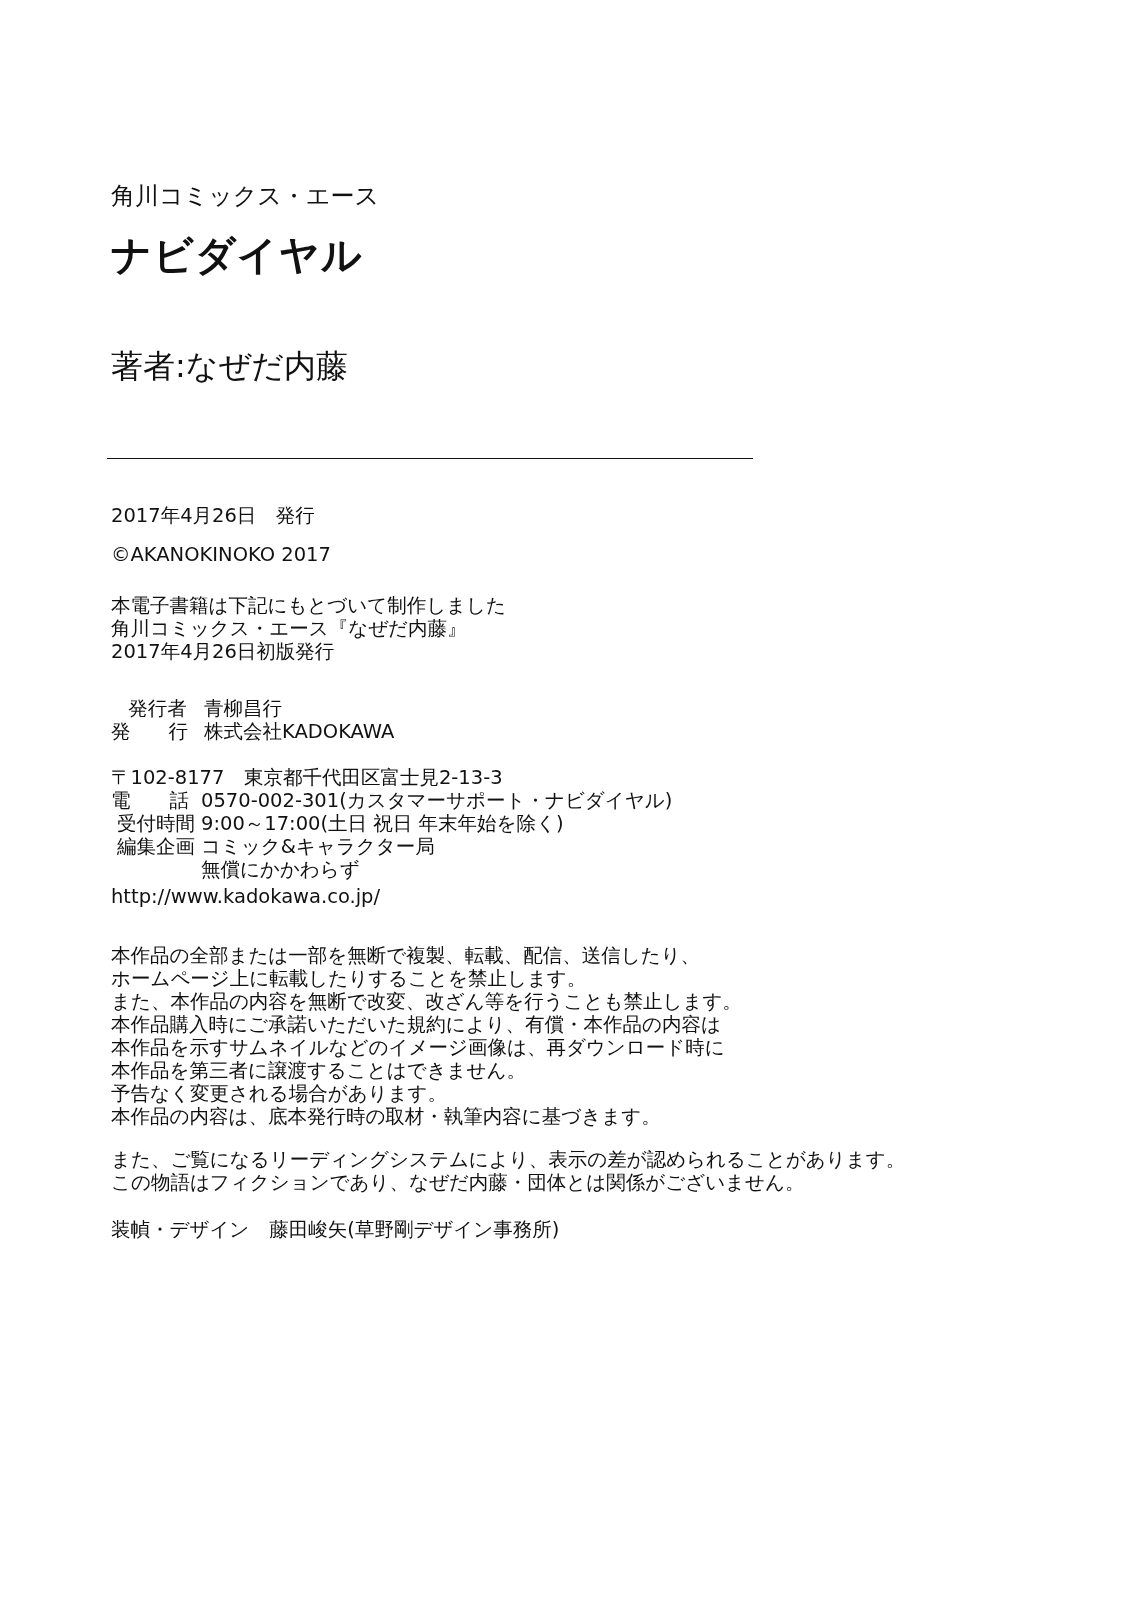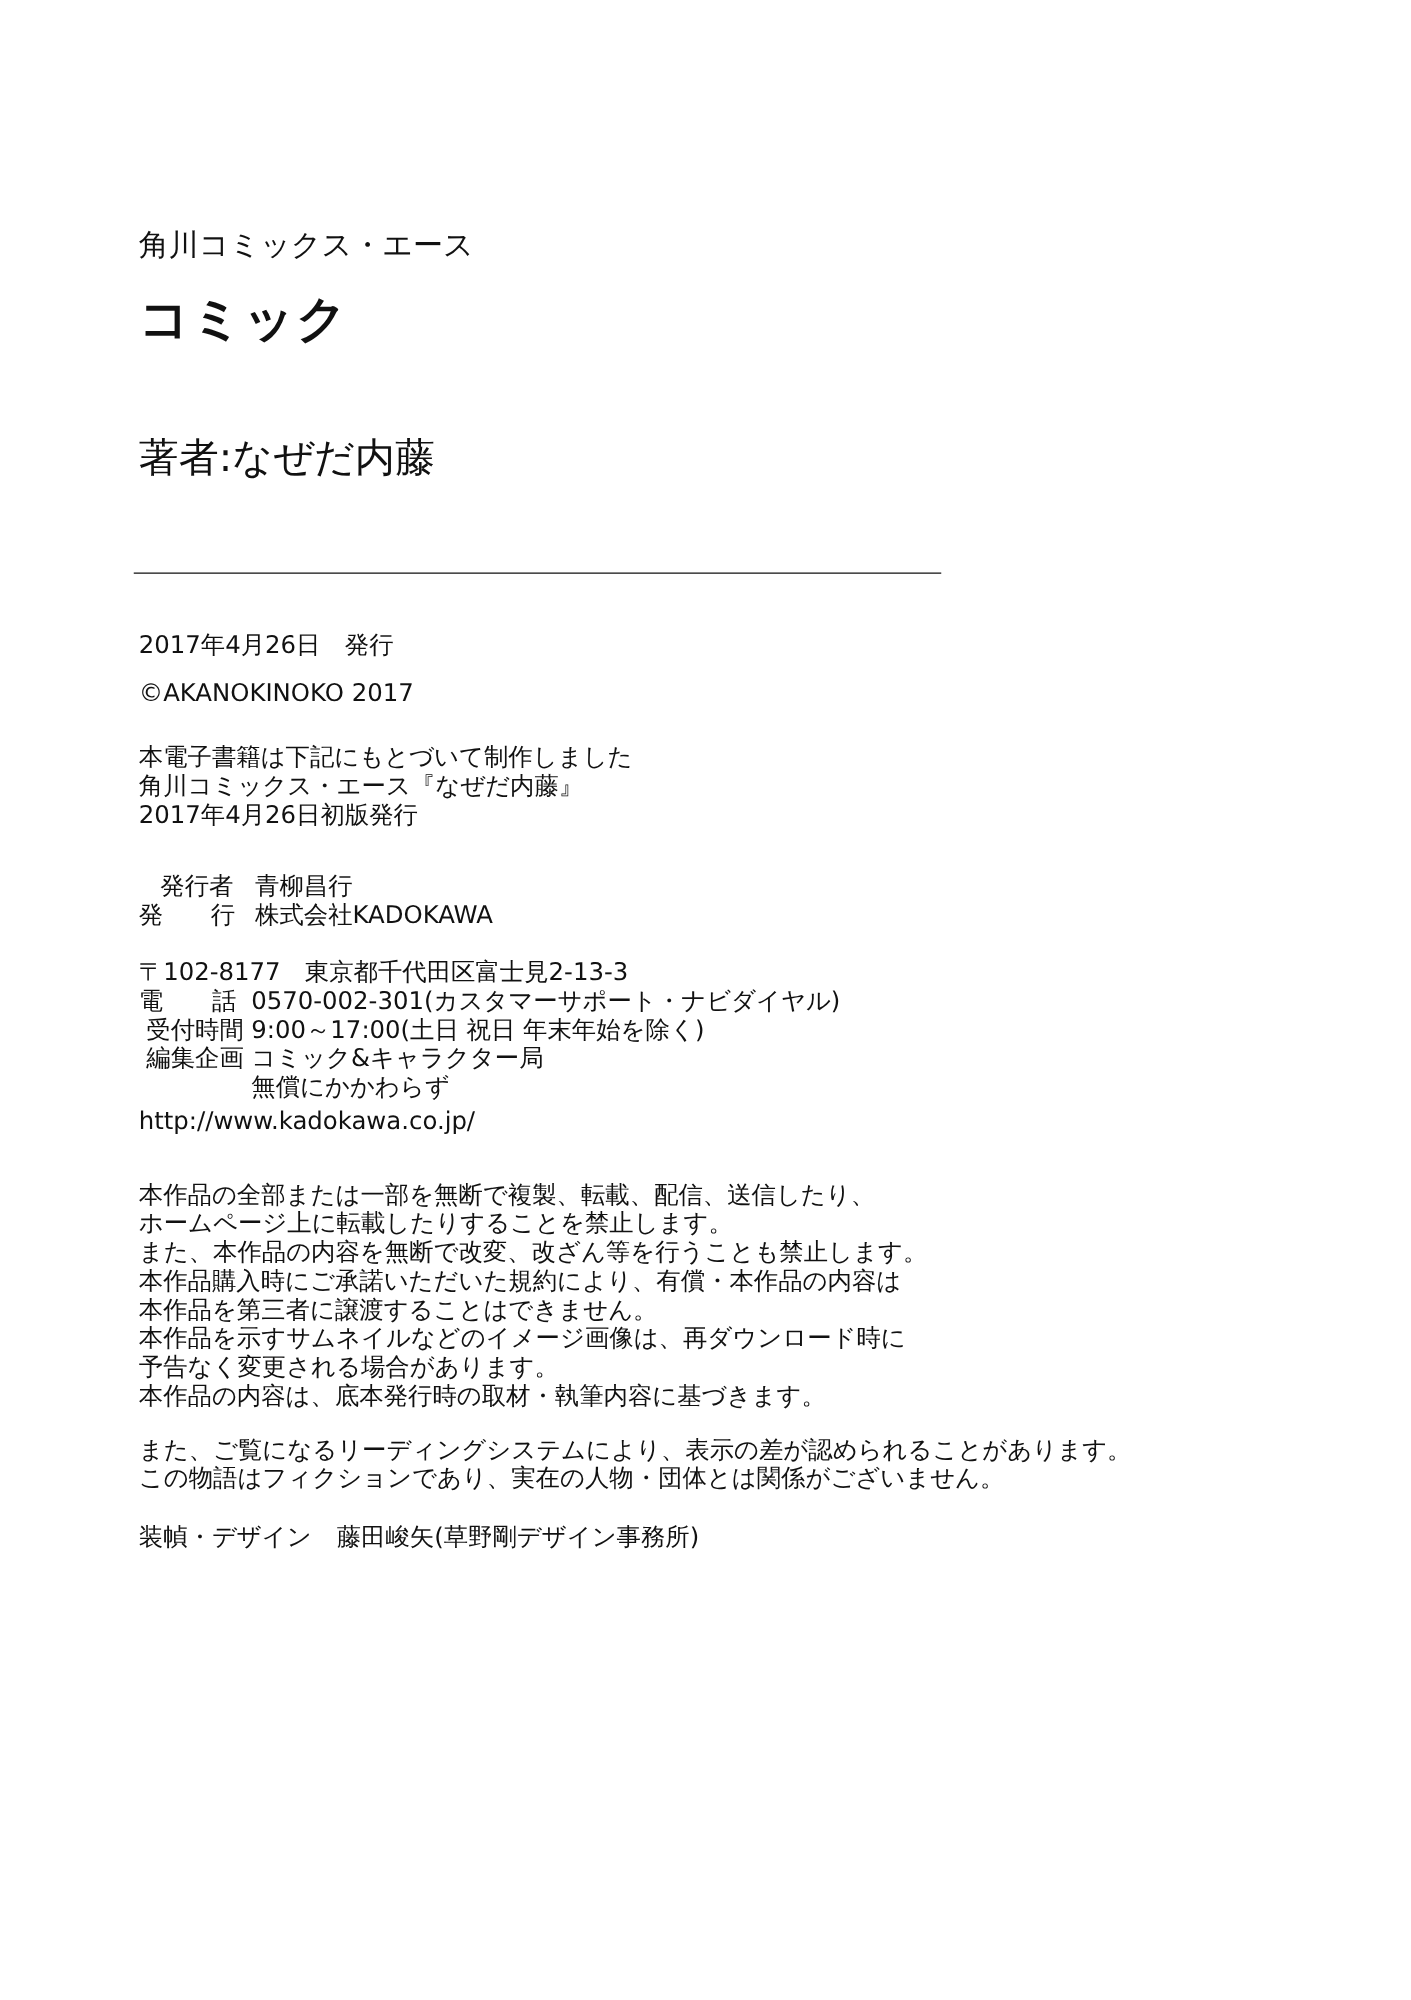--- a/index.html
+++ b/index.html
@@ -29,21 +29,21 @@
     .lbl2 { display: inline-block; width: 90px; }
     .lbl2.justify { display: inline-flex; justify-content: space-between; width: 78px; margin-right: 12px; }
     .gap { display: inline-block; width: 20px; }
   </style>
 </head>
 <body>
 
 <div>
 
   <div class="abs series">角川コミックス・エース</div>
-  <div class="abs title">コミック</div>
+  <div class="abs title">ナビダイヤル</div>
   <div class="abs author">著者:なぜだ内藤</div>
 
   <div class="rule"></div>
 
   <div class="abs body-text date">2017年4月26日　発行</div>
   <div class="abs body-text copyright">©AKANOKINOKO 2017</div>
 
   <div class="abs body-text source">
     <div>本電子書籍は下記にもとづいて制作しました</div>
     <div>角川コミックス・エース『なぜだ内藤』</div>
@@ -87,28 +87,28 @@
     </div>
   </div>
 
   <div class="abs body-text url">http://www.kadokawa.co.jp/</div>
 
   <div class="abs body-text notice">
     <div>本作品の全部または一部を無断で複製、転載、配信、送信したり、</div>
     <div>ホームページ上に転載したりすることを禁止します。</div>
     <div>また、本作品の内容を無断で改変、改ざん等を行うことも禁止します。</div>
     <div>本作品購入時にご承諾いただいた規約により、有償・本作品の内容は</div>
+    <div>本作品を示すサムネイルなどのイメージ画像は、再ダウンロード時に</div>
     <div>本作品を第三者に譲渡することはできません。</div>
-    <div>本作品を示すサムネイルなどのイメージ画像は、再ダウンロード時に</div>
     <div>予告なく変更される場合があります。</div>
     <div>本作品の内容は、底本発行時の取材・執筆内容に基づきます。</div>
   </div>
 
   <div class="abs body-text notice2">
     <div>また、ご覧になるリーディングシステムにより、表示の差が認められることがあります。</div>
-    <div>この物語はフィクションであり、実在の人物・団体とは関係がございません。</div>
+    <div>この物語はフィクションであり、なぜだ内藤・団体とは関係がございません。</div>
   </div>
 
   <div class="abs body-text design">
     <span>装幀・デザイン</span><span class="gap"></span><span>藤田峻矢(草野剛デザイン事務所)</span>
   </div>
 
 </div>
 
 </body></html>

